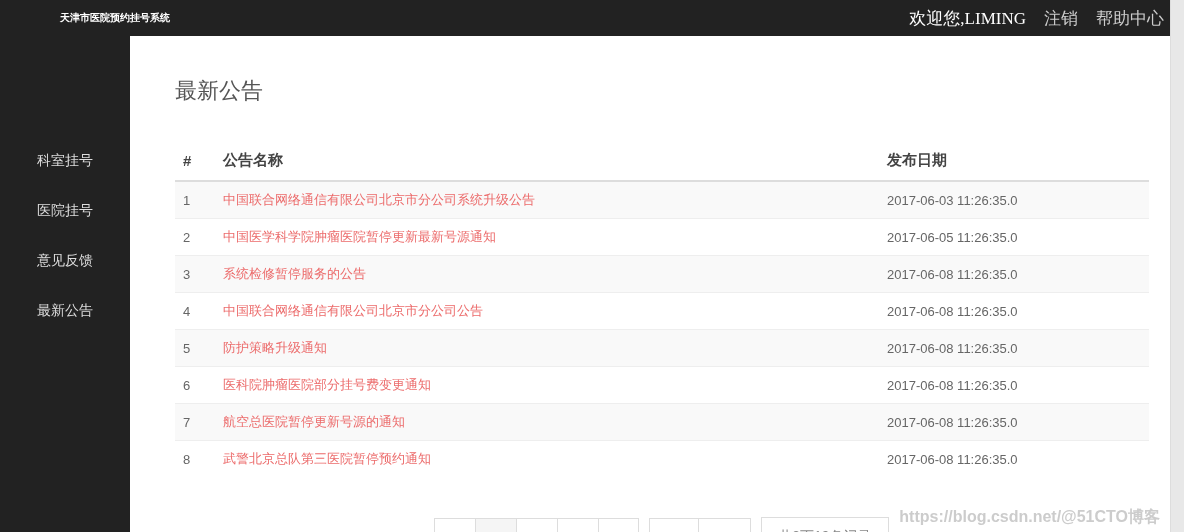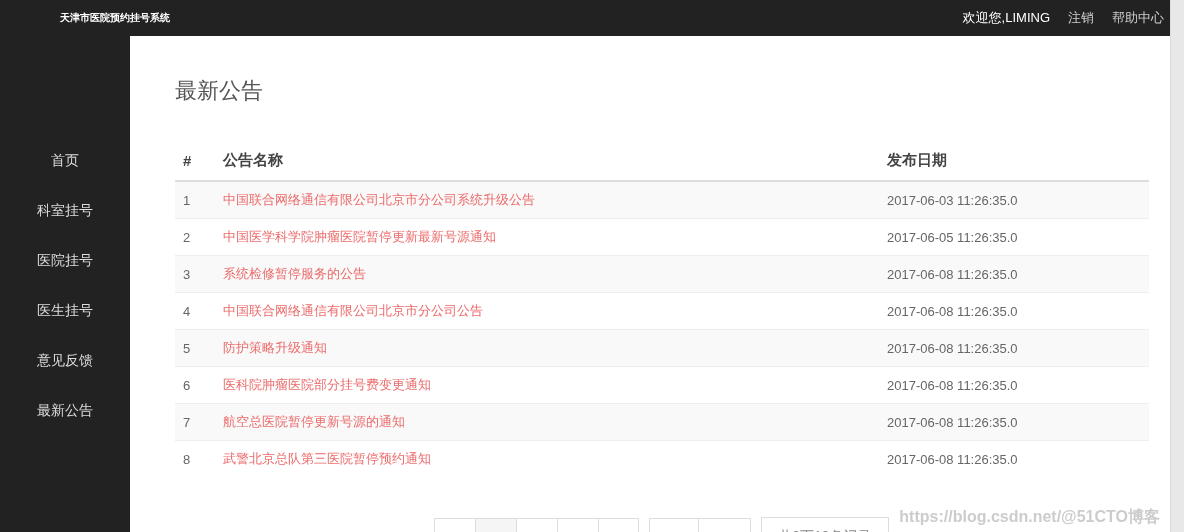--- a/index.html
+++ b/index.html
@@ -1,20 +1,20 @@
 <!DOCTYPE html>
 <html><head>
   <meta charset="utf-8">
   <style>
     * { margin: 0; padding: 0; box-sizing: border-box; }
     body { font-family: "Microsoft YaHei", Arial, sans-serif; background: #fff; font-size: 14px; color: #333; }
     
     .header { background: #222; height: 36px; display: flex; align-items: center; justify-content: space-between; padding: 0 20px 0 60px; color: #fff; }
     .header-title { font-size: 10px; font-weight: bold; }
-    .header-right { display: flex; align-items: flex-start; gap: 18px; font-size: 13px; }
+    .header-right { display: flex; align-items: flex-start; gap: 18px; font-size: 17px; font-family: Liberation Serif, serif; }
     .header-right span { color: #fff; }
     .header-right a { color: #ccc; text-decoration: none; cursor: pointer; }
     
     .container { display: flex; min-height: 496px; }
     
     .sidebar { width: 130px; background: #222; padding-top: 100px; }
     .sidebar-item { color: #ddd; text-align: center; padding: 16px 0; font-size: 14px; cursor: pointer; }
     
     .main { flex: 1; background: #fff; padding: 40px 35px 20px 45px; }
     .page-title { font-size: 22px; color: #555; font-weight: normal; margin-bottom: 35px; }
@@ -48,24 +48,22 @@
   <div class="header-title">天津市医院预约挂号系统</div>
   <div class="header-right">
     <span>欢迎您,LIMING</span>
     <a>注销</a>
     <a>帮助中心</a>
   </div>
 </div>
 
 <div class="container">
   <div class="sidebar">
-    <div class="sidebar-item">首页</div>
     <div class="sidebar-item">科室挂号</div>
     <div class="sidebar-item">医院挂号</div>
-    <div class="sidebar-item">医生挂号</div>
     <div class="sidebar-item">意见反馈</div>
     <div class="sidebar-item">最新公告</div>
   </div>
 
   <div class="main">
     <h2 class="page-title">最新公告</h2>
 
     <table class="table">
       <thead>
         <tr>

